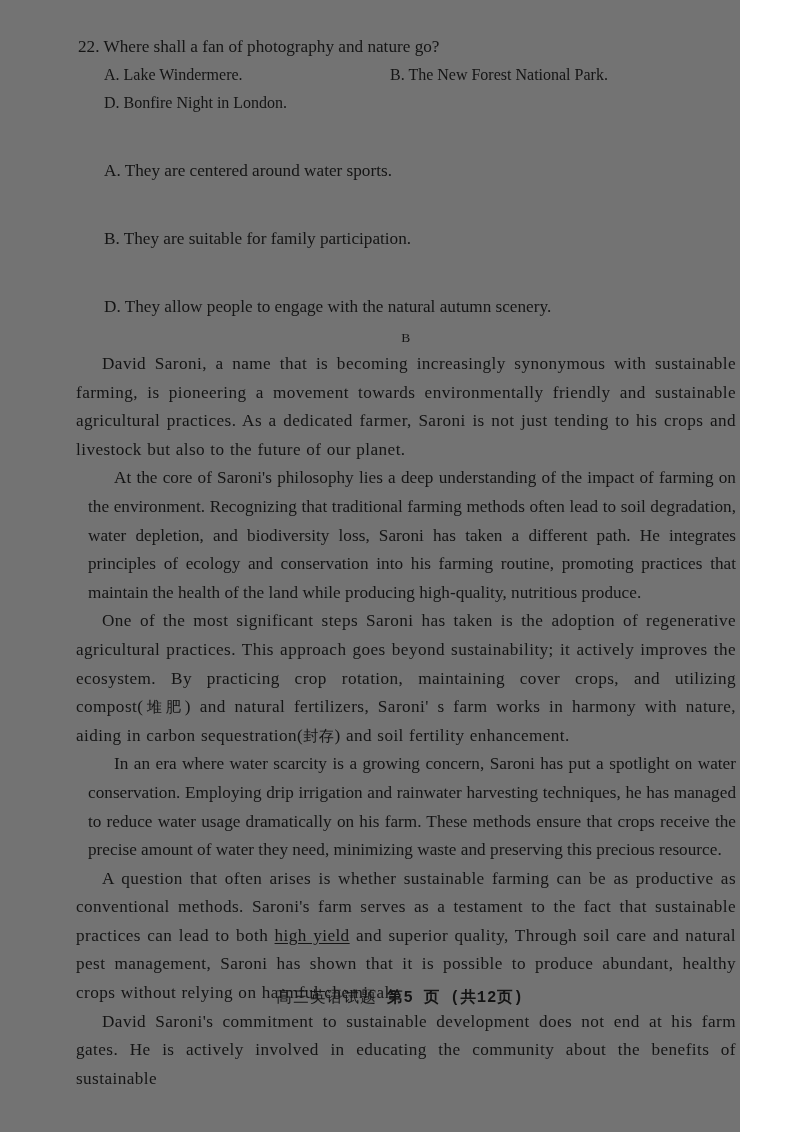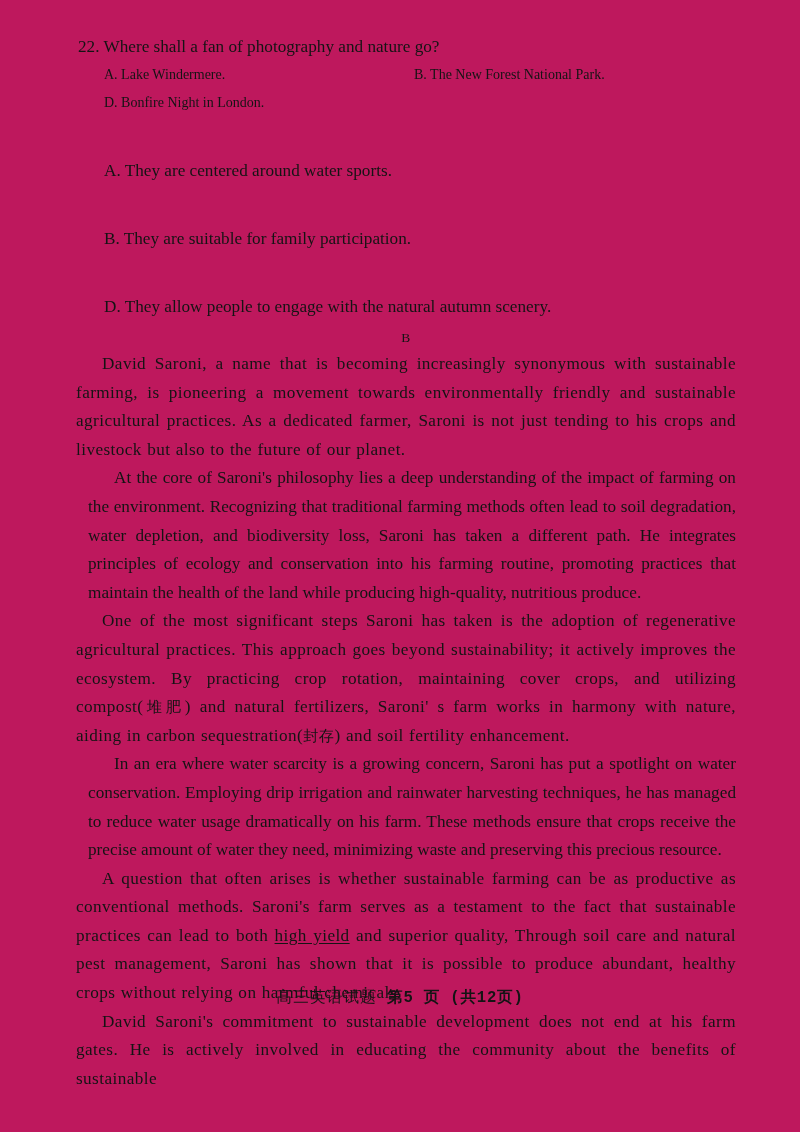--- a/index.html
+++ b/index.html
@@ -15,23 +15,23 @@
     overflow: hidden;
     font-family: "Liberation Serif", "DejaVu Serif", serif;
     color: #141414;
     -webkit-font-smoothing: antialiased;
   }
 
   .page {
     position: absolute;
     left: 0;
     top: 0;
-    width: 800px;
+    width: 740px;
     height: 1132px;
-    background: #be185d;
+    background: #737373;
   }
 
   .content {
     position: absolute;
     left: 76px;
     top: 33px;
     width: 660px;
   }
 
   
@@ -41,23 +41,22 @@
   .q-stem {
     font-size: 17.2px;
     line-height: 28px;
     margin: 0 0 0 0;
     padding-left: 2px;
     white-space: nowrap;
   }
   .opt-row {
     display: flex;
     line-height: 28px;
-    font-size: 14px;
+    font-size: 16px;
     padding-left: 28px;
-    gap: 24px;
   }
   .opt-col-a {
     width: 286px;
     flex: 0 0 286px;
     white-space: nowrap;
   }
   .opt-col-b {
     flex: 1 1 auto;
     white-space: nowrap;
   }

